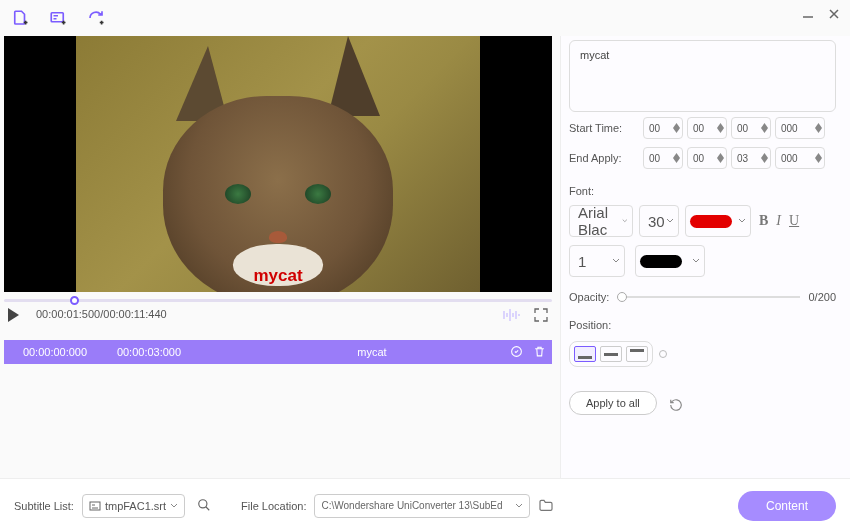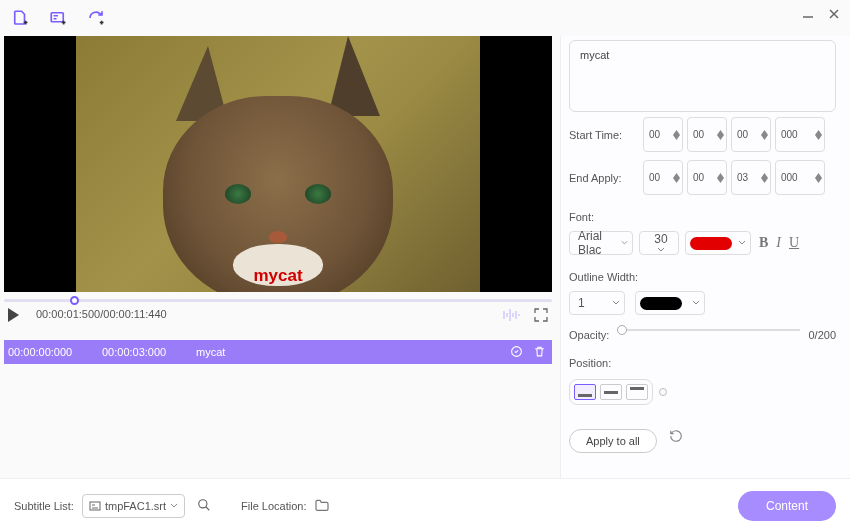--- a/index.html
+++ b/index.html
@@ -23,56 +23,56 @@
 .timeline-track { height: 14px; position: relative; margin-top: 2px; }
 .timeline-bar { height: 3px; background: #e3def0; position: absolute; top: 5px; left: 0; right: 0; border-radius: 2px; }
 .timeline-handle { position: absolute; top: 2px; left: 66px; width: 9px; height: 9px; border-radius: 50%; background: #fff; border: 2px solid #7b5cff; }
 .player-bar { display: flex; align-items: flex-start; height: 32px; padding: 0 4px; }
 .play-btn { width: 16px; height: 16px; margin-right: 12px; cursor: pointer; }
 .play-triangle { width: 0; height: 0; border-top: 7px solid transparent; border-bottom: 7px solid transparent; border-left: 11px solid #444; }
 .time-text { color: #555; font-size: 11px; }
 .player-right { margin-left: auto; display: flex; gap: 14px; color: #9a8ed0; align-items: center; }
 .table-header { display: flex; height: 22px; align-items: center; font-size: 11px; color: #555; padding: 0 4px; }
 .col-start { width: 94px; } .col-end { width: 94px; } .col-content { flex: 1; }
-.table-row { display: flex; height: 24px; align-items: center; background: #9a7cf9; color: #fff; font-size: 11px; padding: 0 4px; position: relative; }
+.table-row { display: flex; height: 24px; align-items: center; background: #9a7cf9; color: #fff; font-size: 11px; padding: 0 4px; position: relative; text-align: center; }
 .row-actions { position: absolute; right: 6px; display: flex; gap: 10px; color: #fff; }
 .right-pane { width: 290px; padding: 4px 14px 4px 8px; display: flex; flex-direction: column; background: #fdfcff; border-left: 1px solid #eee; }
 .text-input { border: 1px solid #ddd; border-radius: 6px; height: 72px; padding: 8px 10px; font-size: 11px; color: #444; }
 .field-row { display: flex; align-items: center; margin-top: 5px; font-size: 11px; color: #555; }
 .field-label { width: 74px; }
 .time-group { display: flex; gap: 4px; }
-.spin-box { display: flex; align-items: center; width: 40px; height: 35px; border: 1px solid #ddd; border-radius: 4px; justify-content: space-between; padding: 0 2px 0 5px; font-size: 10px; color: #555; }
+.spin-box { display: flex; align-items: center; width: 40px; height: 22px; border: 1px solid #ddd; border-radius: 4px; justify-content: space-between; padding: 0 2px 0 5px; font-size: 10px; color: #555; }
 .spin-box.wide { width: 50px; }
 .spin-arrows { display: flex; flex-direction: column; line-height: 0; color: #888; }
 .spin-arrows svg { width: 7px; height: 5px; }
 .section-label { font-size: 11px; color: #555; margin-top: 16px; }
 .font-row { display: flex; align-items: center; margin-top: 8px; gap: 6px; }
-.dropdown { height: 24px; border: 1px solid #ddd; border-radius: 4px; display: flex; align-items: center; padding: 0 4px 0 8px; font-size: 12px; color: #555; cursor: pointer; justify-content: space-between; }
+.dropdown { height: 32px; border: 1px solid #ddd; border-radius: 4px; display: flex; align-items: center; padding: 0 4px 0 8px; font-size: 15px; color: #555; cursor: pointer; justify-content: space-between; }
 .dropdown.font-name { width: 64px; }
-.dropdown.font-size { width: 40px; flex-direction: column; }
+.dropdown.font-size { width: 40px; }
 .dropdown.color { width: 66px; padding-left: 4px; }
 .color-swatch { width: 42px; height: 13px; background: #e30000; border-radius: 8px; }
 .color-swatch.black { background: #000; }
 .text-style { display: flex; gap: 8px; margin-left: 2px; color: #777; font-size: 14px; }
 .text-style span { cursor: pointer; font-family: Georgia, serif; }
 .outline-row { display: flex; gap: 10px; margin-top: 8px; }
 .dropdown.owidth { width: 56px; }
 .dropdown.ocolor { width: 70px; padding-left: 4px; }
-.opacity-row { display: flex; margin-top: 14px; font-size: 11px; color: #555; }
+.opacity-row { display: flex; align-items: center; margin-top: 14px; font-size: 11px; color: #555; }
 .slider-track { flex: 1; height: 2px; background: #ddd; margin: 0 8px; position: relative; }
 .slider-thumb { position: absolute; left: 0; top: -4px; width: 10px; height: 10px; border-radius: 50%; border: 1px solid #aaa; background: #fff; }
 .position-row { display: flex; align-items: center; margin-top: 10px; gap: 6px; }
 .pos-group { border: 1px solid #ddd; border-radius: 8px; display: flex; padding: 4px; gap: 4px; }
 .pos-btn { width: 22px; height: 16px; border: 1px solid #ccc; border-radius: 2px; display: flex; align-items: center; justify-content: center; cursor: pointer; position: relative; }
 .pos-btn.active { border-color: #7b5cff; background: #f2eeff; }
 .pos-inner { width: 14px; height: 3px; background: #666; position: absolute; }
 .pos-btn[data-variant="bottom"] .pos-inner { bottom: 2px; }
 .pos-btn[data-variant="middle"] .pos-inner { top: 6px; }
 .pos-btn[data-variant="top"] .pos-inner { top: 2px; }
-.apply-row { display: flex; align-items: flex-start; gap: 12px; margin-top: 24px; }
+.apply-row { display: flex; align-items: flex-end; gap: 12px; margin-top: 24px; }
 .apply-btn { border: 1px solid #ccc; border-radius: 12px; padding: 5px 16px; font-size: 11px; color: #444; cursor: pointer; background: #fff; }
 .refresh-ic { color: #888; cursor: pointer; }
 .footer { position: absolute; bottom: 0; left: 0; right: 0; height: 54px; background: #fff; border-top: 1px solid #eee; display: flex; align-items: center; padding: 0 14px; font-size: 11px; color: #555; }
 .sub-dropdown { height: 24px; border: 1px solid #ccc; border-radius: 4px; display: flex; align-items: center; padding: 0 6px; margin-left: 8px; cursor: pointer; gap: 4px; }
 .search-ic { margin-left: 12px; color: #666; cursor: pointer; }
 .fileloc-label { margin-left: 30px; }
 .fileloc-box { height: 24px; border: 1px solid #ccc; border-radius: 4px; display: flex; align-items: center; padding: 0 6px; margin-left: 8px; width: 216px; font-size: 10px; color: #666; justify-content: space-between; }
 .folder-ic { margin-left: 8px; color: #777; cursor: pointer; }
 .export-btn { margin-left: auto; background: #a68cff; color: #fff; border-radius: 16px; padding: 8px 28px; font-size: 12px; cursor: pointer; }
 .chev { width: 8px; height: 8px; }
@@ -284,21 +284,20 @@
             <path d="M1 2l3 3 3-3" stroke="#888" fill="none"></path>
           </svg>
         </div>
       <div class="text-style">
         <span style="font-weight:bold">B</span>
         <span style="font-style:italic">I</span>
         <span style="text-decoration:underline">U</span>
       </div>
     </div>
 
-    <div class="section-label">Outline Width:</div>
     <div class="outline-row">
       <div class="dropdown owidth">
           <span>1</span>
           <svg class="chev" viewBox="0 0 8 8">
             <path d="M1 2l3 3 3-3" stroke="#888" fill="none"></path>
           </svg>
         </div>
       <div class="dropdown ocolor">
           <div class="color-swatch black"></div>
           <svg class="chev" viewBox="0 0 8 8">
@@ -351,17 +350,23 @@
     <span>tmpFAC1.srt</span>
     <svg class="chev" viewBox="0 0 8 8">
         <path d="M1 2l3 3 3-3" stroke="#888" fill="none"></path>
       </svg>
   </div>
   <span class="search-ic"><svg width="14" height="14" viewBox="0 0 24 24" fill="none" stroke="#666" stroke-width="2">
         <circle cx="10" cy="10" r="7"></circle>
         <path d="M21 21l-6-6"></path>
       </svg></span>
   <span class="fileloc-label">File Location:</span>
+  <div class="fileloc-box">
+    <span>C:\Wondershare UniConverter 13\SubEd</span>
+    <svg class="chev" viewBox="0 0 8 8">
+        <path d="M1 2l3 3 3-3" stroke="#888" fill="none"></path>
+      </svg>
+  </div>
   <span class="folder-ic"><svg width="16" height="14" viewBox="0 0 24 20" fill="none" stroke="#777" stroke-width="1.8">
         <path d="M3 5a2 2 0 0 1 2-2h4l2 3h8a2 2 0 0 1 2 2v8a2 2 0 0 1-2 2H5a2 2 0 0 1-2-2z"></path>
       </svg></span>
   <div class="export-btn">Content</div>
 </div>
 
 </body></html>

